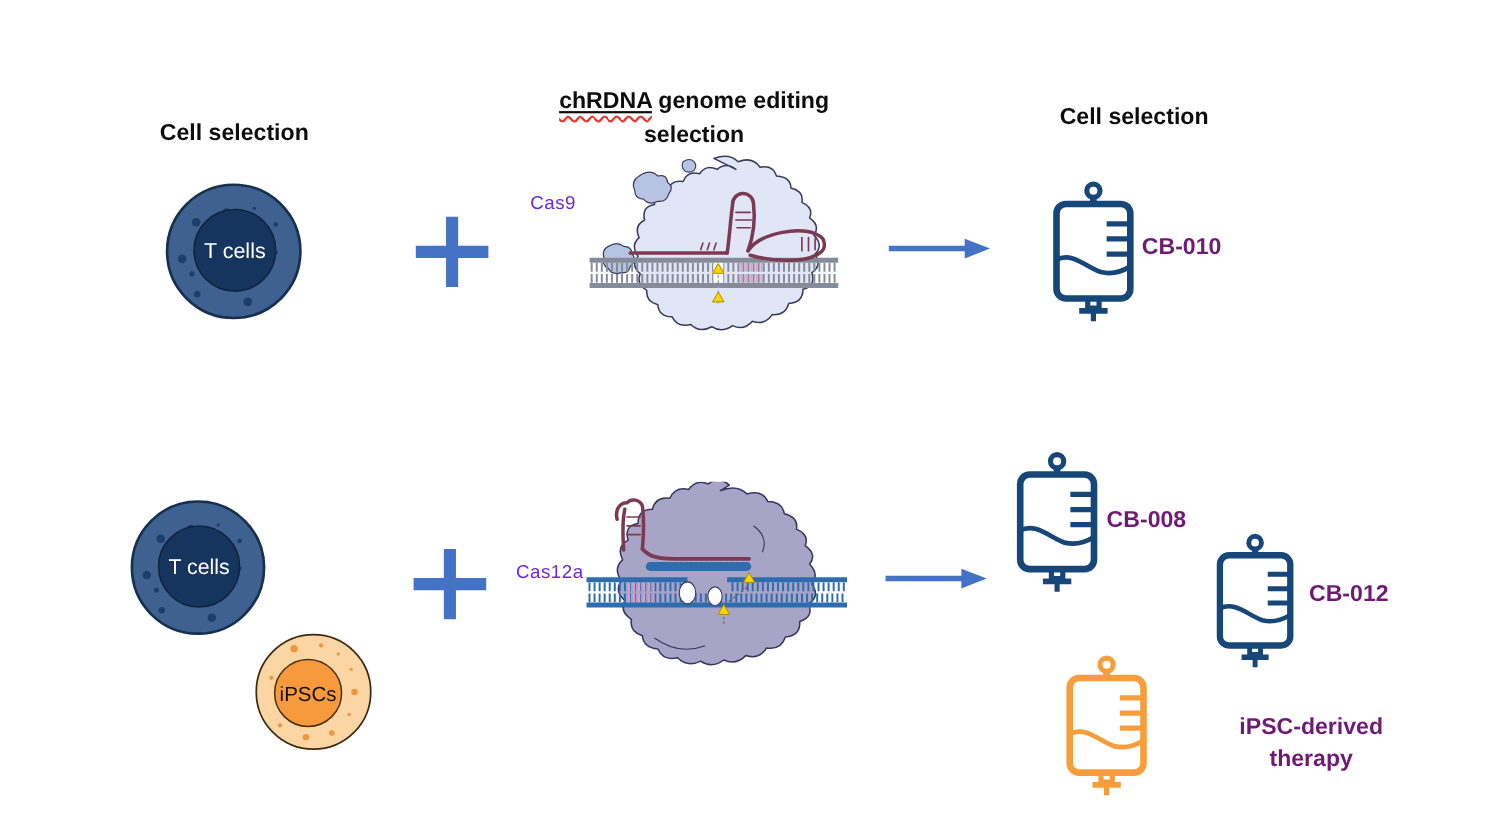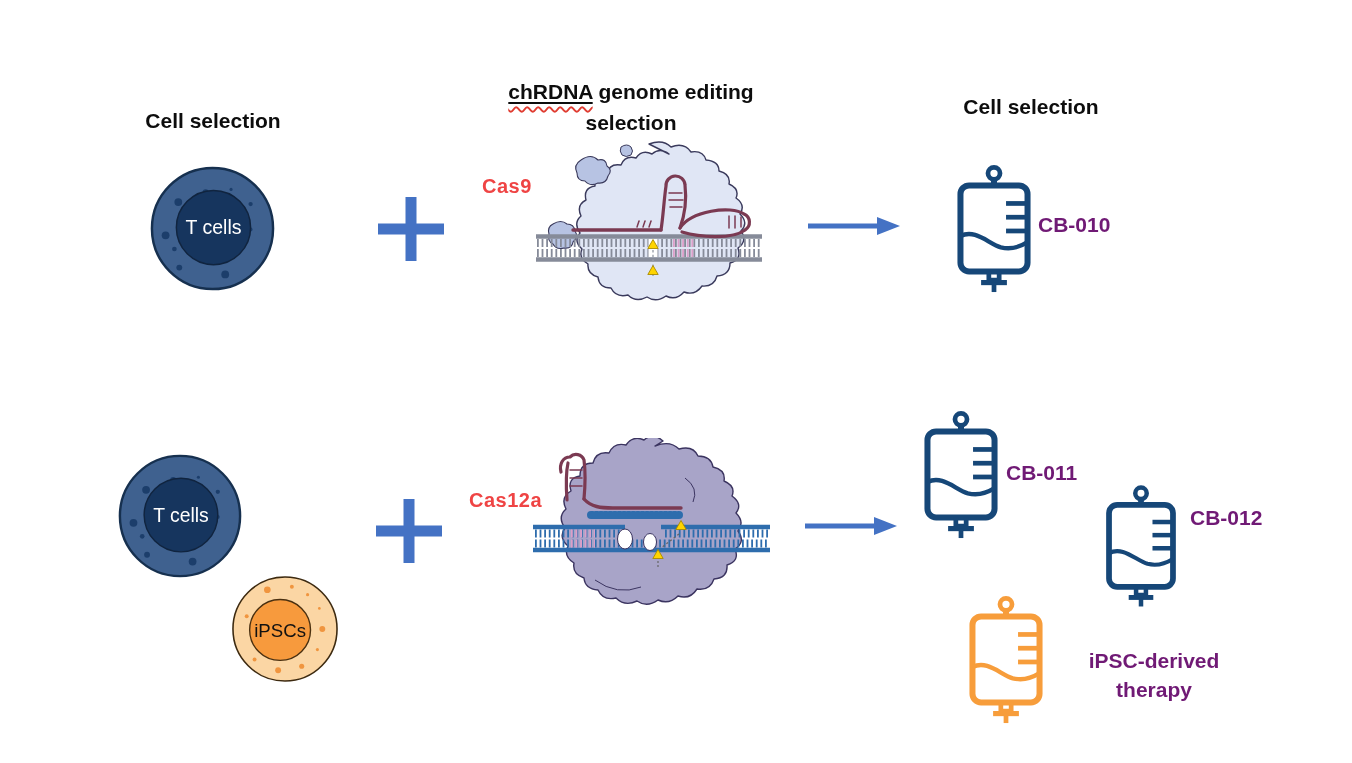--- a/index.html
+++ b/index.html
@@ -4,21 +4,21 @@
 <style>
   html,body{margin:0;padding:0;background:#ffffff;}
   .canvas{
     position:relative;width:1352px;height:763px;background:#ffffff;overflow:hidden;
     font-family:"Liberation Sans", sans-serif;color:#111;
   }
   .abs{position:absolute;}
   .hdr{font-weight:bold;font-size:21px;text-align:center;line-height:31px;color:#0d0d0d;}
   .u-wavy{text-decoration:underline wavy #e03c31;text-decoration-thickness:2px;text-underline-offset:7px;}
   .u-solid{text-decoration:underline solid #0d0d0d;text-decoration-thickness:2px;text-underline-offset:3px;}
-  .enzyme-label{font-size:20px;font-weight:700;color:#ef4444;letter-spacing:0.5px;}
+  .enzyme-label{font-size:17px;font-weight:400;color:#6d28d9;letter-spacing:0.5px;}
   .bag-label{font-size:21px;font-weight:bold;color:#701a75;}
   .bag-label.center{text-align:center;line-height:29px;}
   .bag-navy{color:#164778;}
   .bag-orange{color:#F79D3B;}
   svg{display:block;}
 </style>
 </head>
 <body>
 
 <div class="canvas">
@@ -145,21 +145,21 @@
       <circle cx="16" cy="42" r="2"></circle>
     </g>
     <circle cx="50" cy="56" r="31" fill="#F79A3D" stroke="#4A3010" stroke-width="1.4"></circle>
     <text x="50" y="63" text-anchor="middle" fill="#111" font-size="19" font-family="Liberation Sans, sans-serif">iPSCs</text>
   </svg>
 
   <svg class="abs" style="left:375px;top:497px;" width="68" height="68" viewBox="0 0 68 68">
     <path d="M34,2 V66 M1,34 H67" stroke="#4472C4" stroke-width="11" fill="none"></path>
   </svg>
 
-  <div class="abs enzyme-label" style="left:469px;top:489px;">Cas12a</div>
+  <div class="abs enzyme-label" style="left:469px;top:510px;">Cas12a</div>
 
   <svg class="abs" style="left:533px;top:438px;" width="237" height="185" viewBox="0 0 237 185">
     <g>
       <path fill="#A8A4C8" stroke="#3B3460" stroke-width="1.4" stroke-linejoin="round" d="M122,8 q15,-6 24,3 q14,-4 19,7 q13,0 15,11 q13,3 11,14 q12,5 8,15 q11,8 4,17 q9,9 2,18 q8,11 -3,18 q5,12 -8,16 q1,13 -13,14 q-4,12 -17,10 q-7,11 -19,7 q-9,9 -20,4 q-11,8 -21,1 q-12,6 -21,-3 q-13,3 -18,-8 q-13,-1 -14,-12 q-12,-4 -10,-15 q-11,-7 -6,-17 q-10,-9 -3,-18 q-8,-11 1,-19 q-6,-12 5,-18 q-4,-13 9,-15 q0,-13 13,-13 q3,-12 16,-10 q5,-11 17,-8 q7,-10 18,-5 q9,-8 19,1 z"></path>
       <path d="M62,142 q22,16 46,7" fill="none" stroke="#3B3460" stroke-width="1"></path>
       <path d="M152,40 q14,10 8,24" fill="none" stroke="#3B3460" stroke-width="1"></path>
     </g>
     <g>
       <line x1="0" y1="89" x2="92" y2="89" stroke="#2E6DAD" stroke-width="4.5"></line>
       <line x1="128" y1="89" x2="237" y2="89" stroke="#2E6DAD" stroke-width="4.5"></line>
@@ -199,43 +199,43 @@
     <line x1="50" y1="19" x2="50" y2="26" stroke-width="7"></line>
     <rect x="11" y="26" width="78" height="100" rx="10" stroke-width="7"></rect>
     <line x1="64" y1="47" x2="89" y2="47" stroke-width="5.5"></line>
     <line x1="64" y1="63" x2="89" y2="63" stroke-width="5.5"></line>
     <line x1="64" y1="79" x2="89" y2="79" stroke-width="5.5"></line>
     <path d="M11,85 C28,76 44,94 58,98 C70,101 81,97 89,92" stroke-width="5"></path>
     <path d="M44,126 L44,136 L56,136 L56,126" stroke-width="5.5"></path>
     <line x1="35" y1="139" x2="65" y2="139" stroke-width="6"></line>
     <line x1="50" y1="139" x2="50" y2="150" stroke-width="5.5"></line>
   </svg>
-  <div class="abs bag-label" style="left:1006px;top:461px;">CB-011</div>
+  <div class="abs bag-label" style="left:1006px;top:461px;">CB-008</div>
 
   <svg class="abs bag-navy" style="left:1100px;top:483px;" width="82" height="142" viewBox="0 0 100 172" stroke="currentColor" fill="none">
     <circle cx="50" cy="12" r="7" stroke-width="5.5"></circle>
     <line x1="50" y1="19" x2="50" y2="26" stroke-width="7"></line>
     <rect x="11" y="26" width="78" height="100" rx="10" stroke-width="7"></rect>
     <line x1="64" y1="47" x2="89" y2="47" stroke-width="5.5"></line>
     <line x1="64" y1="63" x2="89" y2="63" stroke-width="5.5"></line>
     <line x1="64" y1="79" x2="89" y2="79" stroke-width="5.5"></line>
     <path d="M11,85 C28,76 44,94 58,98 C70,101 81,97 89,92" stroke-width="5"></path>
     <path d="M44,126 L44,136 L56,136 L56,126" stroke-width="5.5"></path>
     <line x1="35" y1="139" x2="65" y2="139" stroke-width="6"></line>
     <line x1="50" y1="139" x2="50" y2="150" stroke-width="5.5"></line>
   </svg>
-  <div class="abs bag-label" style="left:1190px;top:506px;">CB-012</div>
+  <div class="abs bag-label" style="left:1190px;top:528px;">CB-012</div>
 
   <svg class="abs bag-orange" style="left:963px;top:594px;" width="86" height="148" viewBox="0 0 100 172" stroke="currentColor" fill="none">
     <circle cx="50" cy="12" r="7" stroke-width="5.5"></circle>
     <line x1="50" y1="19" x2="50" y2="26" stroke-width="7"></line>
     <rect x="11" y="26" width="78" height="100" rx="10" stroke-width="7"></rect>
     <line x1="64" y1="47" x2="89" y2="47" stroke-width="5.5"></line>
     <line x1="64" y1="63" x2="89" y2="63" stroke-width="5.5"></line>
     <line x1="64" y1="79" x2="89" y2="79" stroke-width="5.5"></line>
     <path d="M11,85 C28,76 44,94 58,98 C70,101 81,97 89,92" stroke-width="5"></path>
     <path d="M44,126 L44,136 L56,136 L56,126" stroke-width="5.5"></path>
     <line x1="35" y1="139" x2="65" y2="139" stroke-width="6"></line>
     <line x1="50" y1="139" x2="50" y2="150" stroke-width="5.5"></line>
   </svg>
-  <div class="abs bag-label center" style="left:1043px;top:646px;width:160px;padding-left:31px;">iPSC-derived therapy</div>
+  <div class="abs bag-label center" style="left:1081px;top:646px;width:160px;padding-left:31px;">iPSC-derived therapy</div>
 
 </div>
 
 </body></html>

